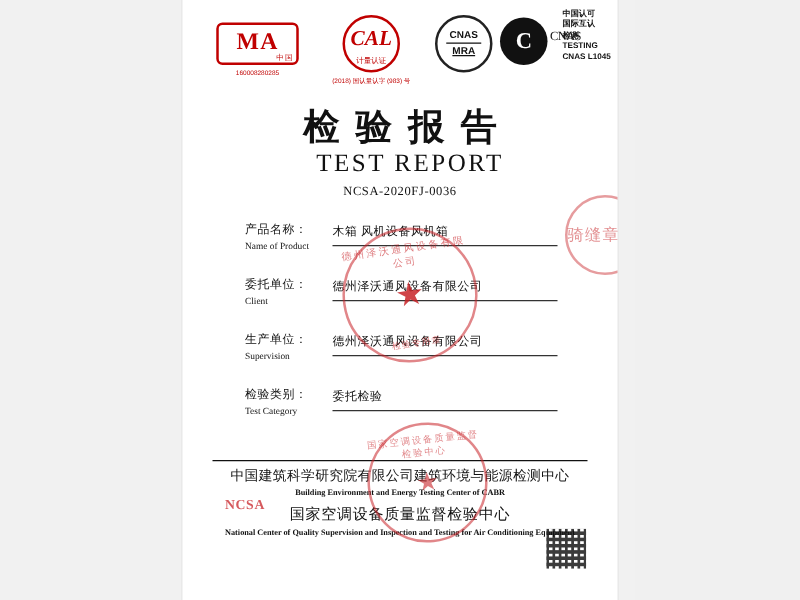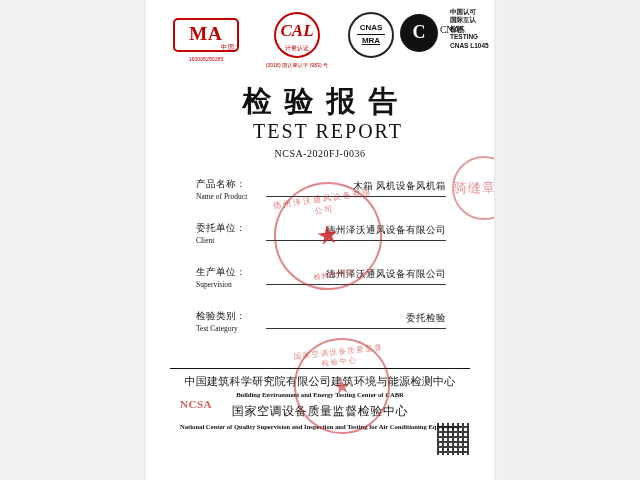--- a/index.html
+++ b/index.html
@@ -279,21 +279,21 @@
     color: #111;
     white-space: nowrap;
   }
   .field-value {
     position: absolute;
     left: 70px;
     right: 0;
     top: 0;
     height: 18px;
     border-bottom: 1px solid #333;
-    text-align: right;
+    text-align: left;
     font-size: 9.5px;
     line-height: 16px;
     color: #111;
     letter-spacing: 0.5px;
     white-space: nowrap;
     overflow: hidden;
   }
 
   
   .footer-rule {

